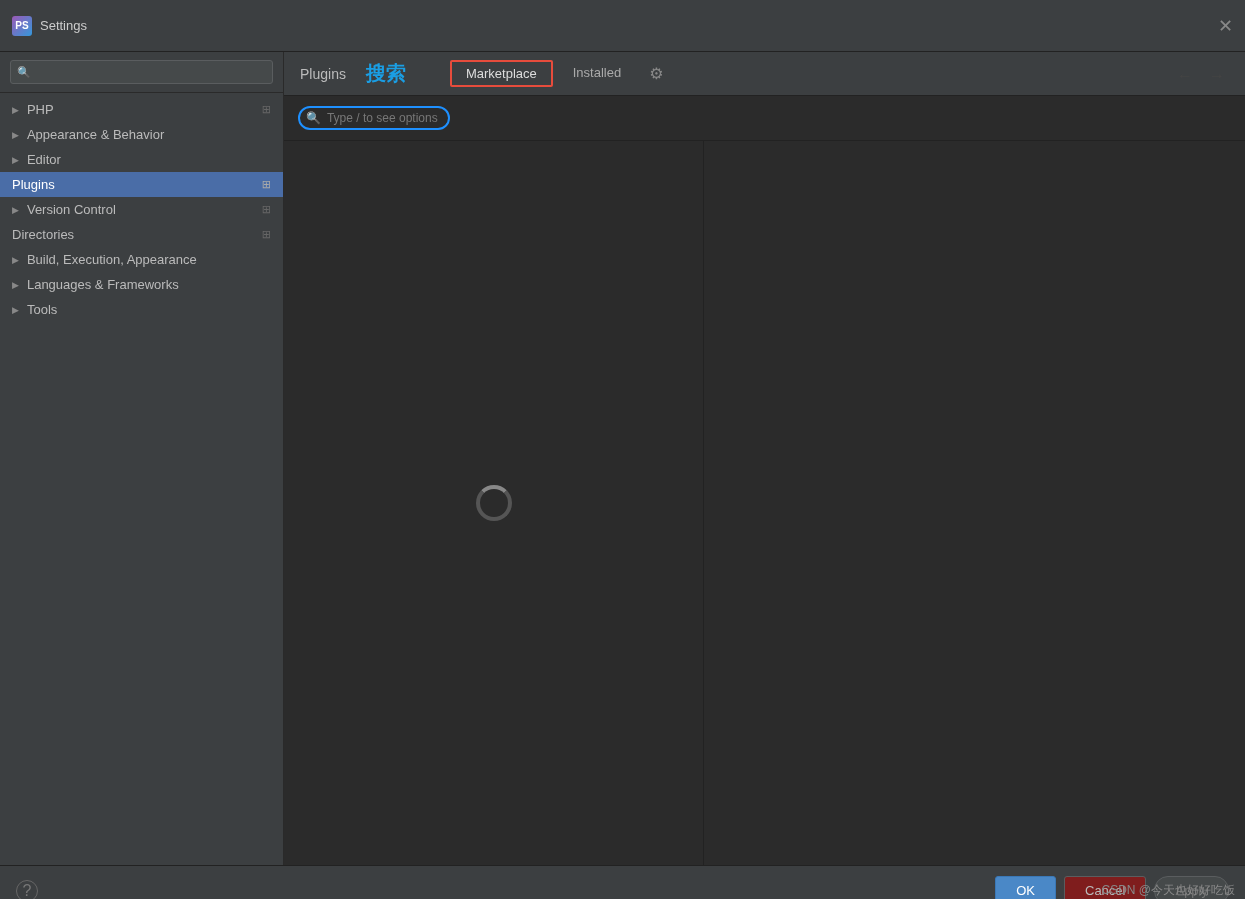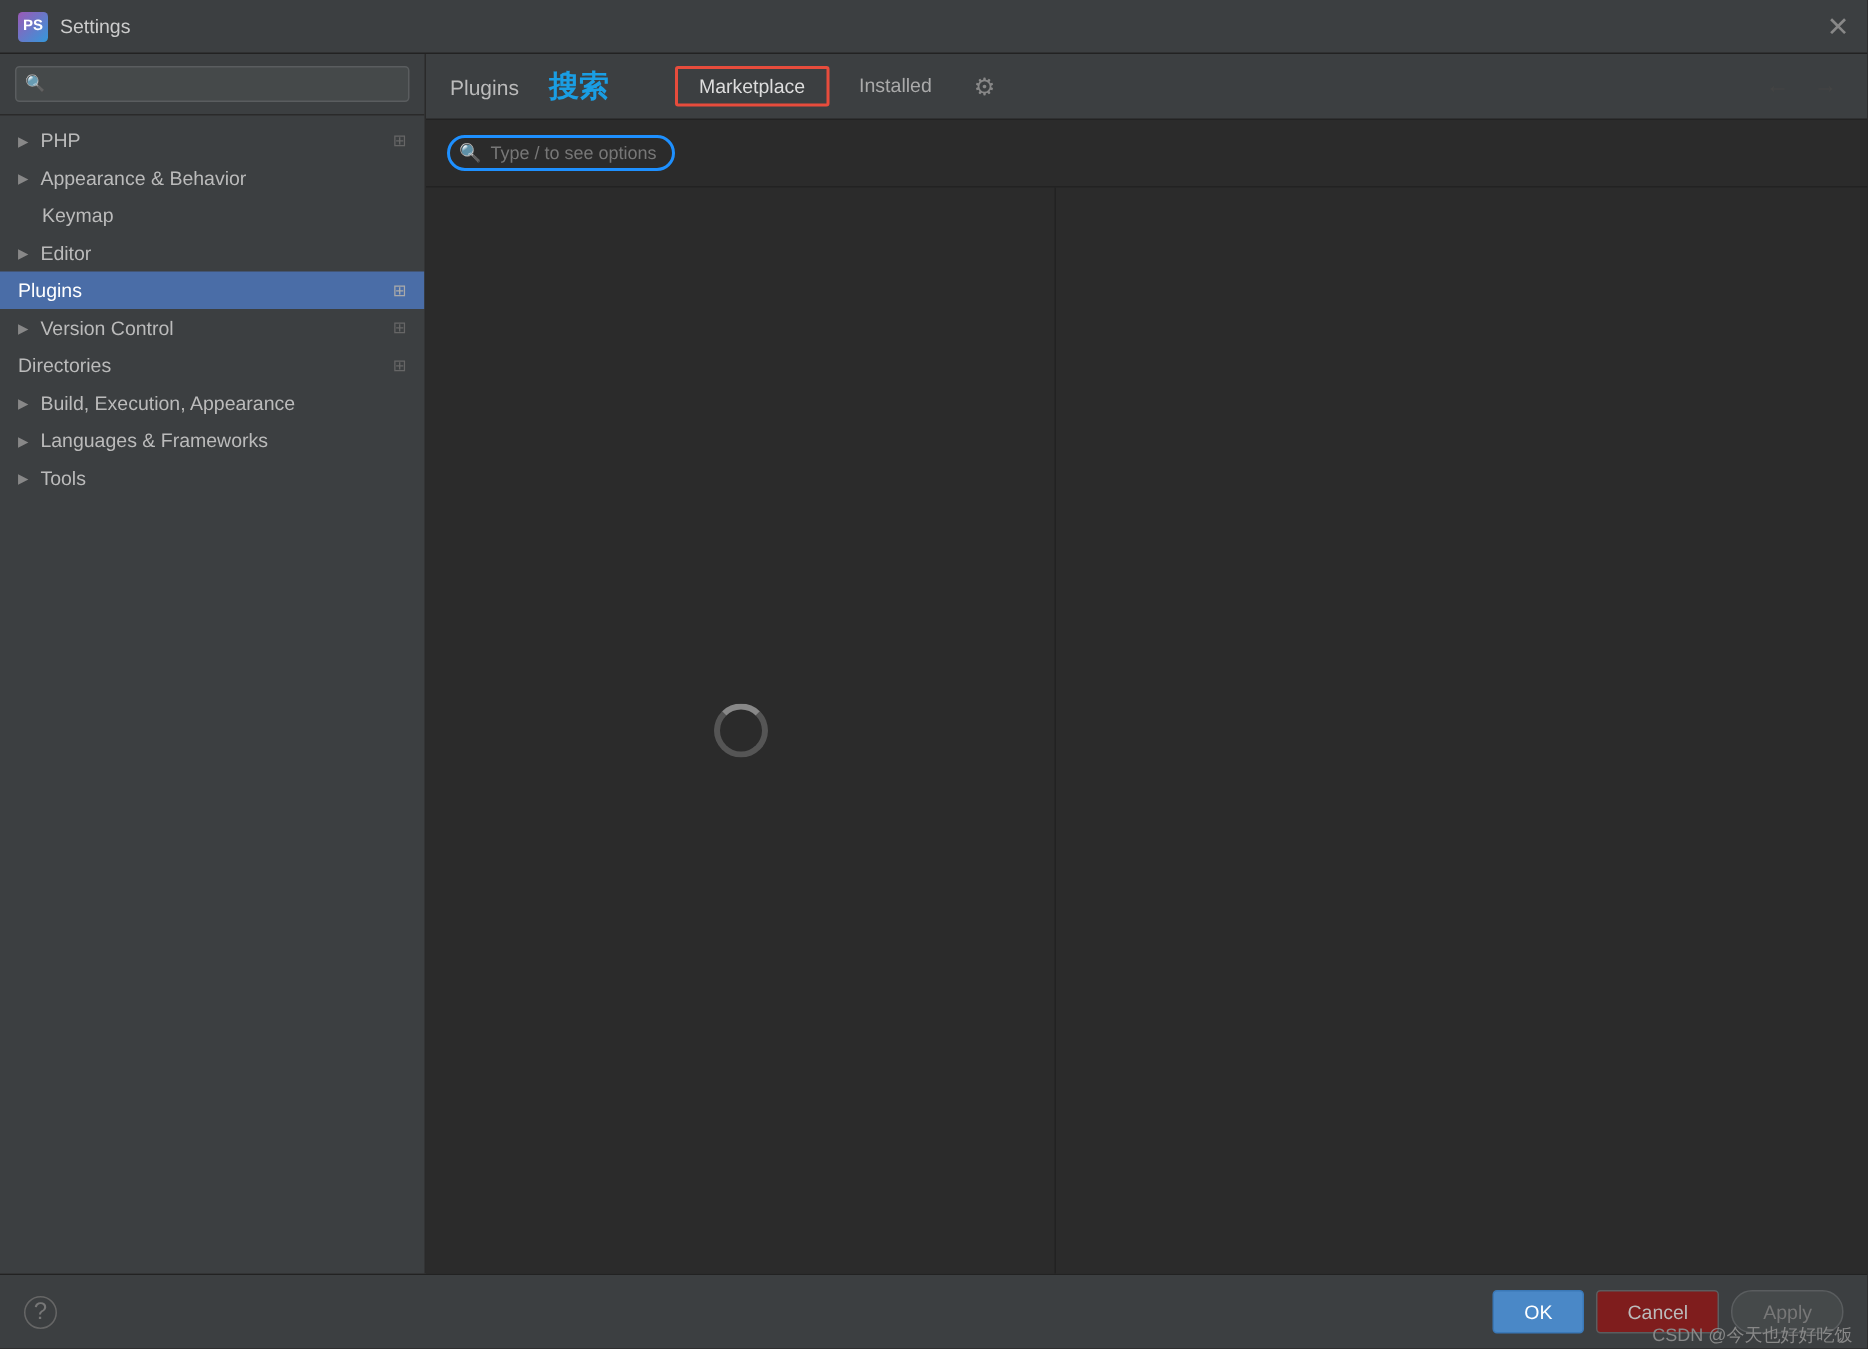--- a/index.html
+++ b/index.html
@@ -9,21 +9,21 @@
       background: #2b2b2b;
       color: #bbb;
       width: 1245px;
       height: 899px;
       overflow: hidden;
     }
 
     
     .titlebar {
       background: #3c3f41;
-      height: 36px;
+      height: 52px;
       display: flex;
       align-items: center;
       padding: 0 12px;
       justify-content: space-between;
       border-bottom: 1px solid #222;
     }
     .titlebar-left {
       display: flex;
       align-items: center;
       gap: 8px;
@@ -346,23 +346,20 @@
         <span class="arrow">▶</span>
         <span>PHP</span>
         <span class="pin-icon">⊞</span>
       </div>
 
       <div class="sidebar-item has-arrow">
         <span class="arrow">▶</span>
         <span>Appearance &amp; Behavior</span>
       </div>
 
-      <div class="sidebar-item sidebar-item-indent">
-        <span>Keymap</span>
-      </div>
 
       <div class="sidebar-item has-arrow">
         <span class="arrow">▶</span>
         <span>Editor</span>
       </div>
 
       <div class="sidebar-item active">
         <span style="font-weight:500;">Plugins</span>
         <span class="pin-icon">⊞</span>
       </div>

